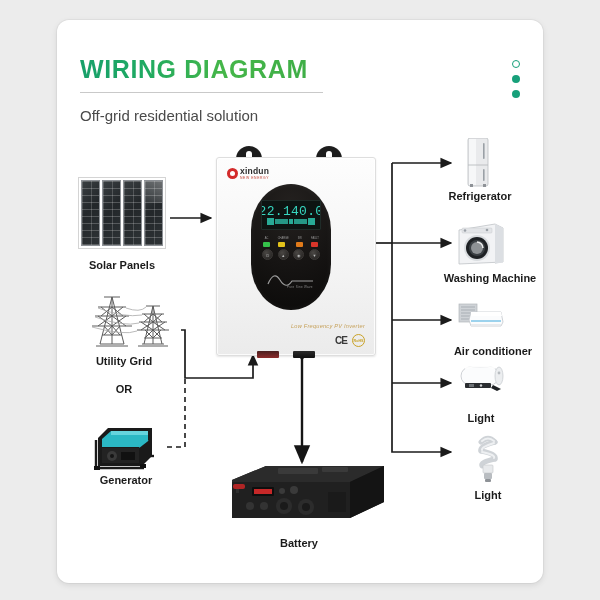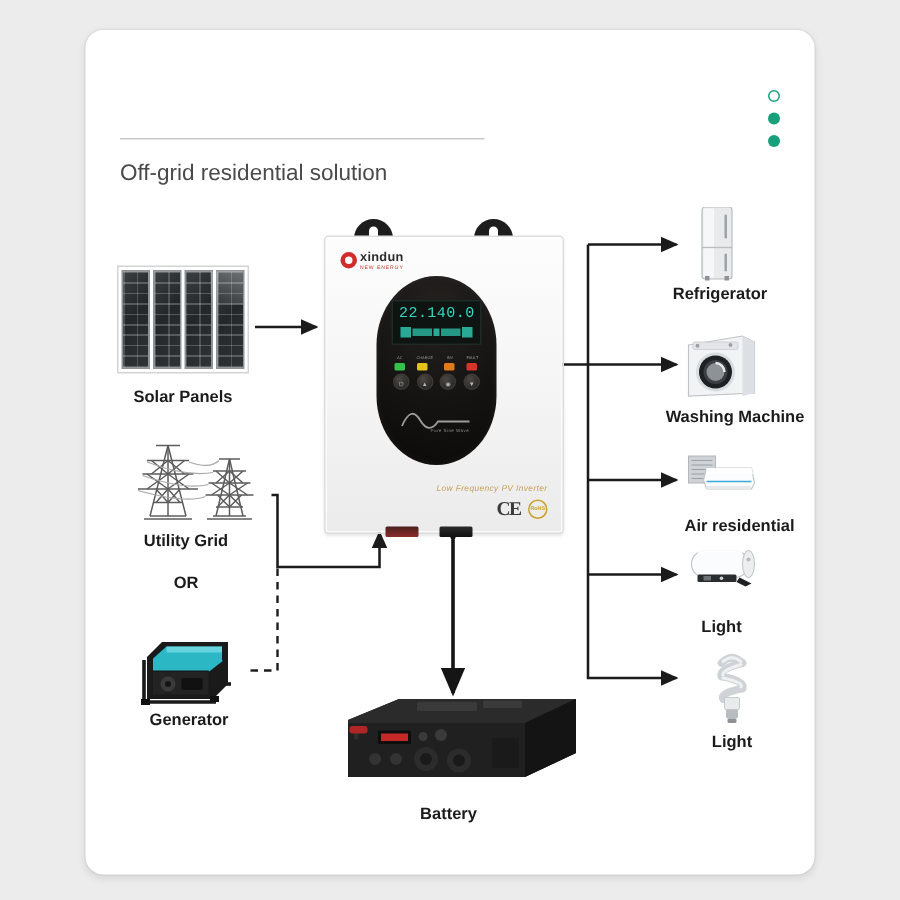--- a/index.html
+++ b/index.html
@@ -91,22 +91,22 @@
     background:radial-gradient(110% 85% at 50% 18%,#24211f 0%,#161413 55%,#0c0b0a 100%);
     border-radius:40px/46px;
     box-shadow:inset 0 0 6px rgba(255,255,255,.06);
   }
   .lcd{
     position:absolute;left:10px;top:16px;width:60px;height:30px;
     background:#0d1412;border:1px solid #1f2b28;border-radius:1px;
     overflow:hidden;
   }
   .lcd .row1{position:absolute;top:3px;left:4px;right:4px;display:flex;
-        justify-content:space-between;font-family:"Liberation Mono",monospace;
-        font-size:10px;color:#37d6c0;letter-spacing:.3px;}
+        justify-content:center;font-family:"Liberation Mono",monospace;
+        font-size:13px;color:#37d6c0;letter-spacing:.3px;}
   .lcd .row2{position:absolute;top:14px;left:5px;right:5px;height:12px;
         display:flex;align-items:center;justify-content:space-between;}
   .lcd .blk{width:7px;height:7px;background:#2ec4ae;opacity:.85;}
   .lcd .blk.sm{width:4px;height:5px;}
   .lcd .bar{width:13px;height:5px;background:#2ec4ae;opacity:.75;}
 
   .leds{position:absolute;left:12px;top:54px;width:56px;display:flex;
         justify-content:space-between;}
   .led{width:7px;height:5px;border-radius:1px;}
   .led-cap{font-size:2.6px;color:#9a9a9a;text-align:center;margin-bottom:1px;line-height:1;}
@@ -115,21 +115,21 @@
   .btn{width:11px;height:11px;border-radius:50%;
        background:radial-gradient(circle at 35% 30%,#4a4744,#211f1e);
        border:.5px solid #3c3937;}
   .btn span{display:block;font-size:4px;color:#b9b9b9;text-align:center;line-height:11px;}
   .wave{position:absolute;left:16px;top:88px;width:48px;height:16px;}
   .wave-cap{position:absolute;left:36px;top:101px;font-size:3px;color:#8a8a8a;letter-spacing:.3px;}
 
   .inv-text{position:absolute;right:10px;bottom:26px;font-size:5.6px;color:#c6a15a;
        letter-spacing:.25px;font-style:italic;}
   .ce{position:absolute;right:10px;bottom:8px;display:flex;align-items:center;gap:5px;}
-  .ce-mark{font-size:13px;font-weight:bold;color:#3a3a3a;font-family:Liberation Serif, serif;letter-spacing:-1px;}
+  .ce-mark{font-size:10px;font-weight:bold;color:#3a3a3a;font-family:Liberation Sans, sans-serif;letter-spacing:-1px;}
   .rohs{width:13px;height:13px;border-radius:50%;border:1.4px solid #c9a227;
      display:flex;align-items:center;justify-content:center;
      font-size:3.6px;color:#c9a227;font-weight:bold;}
 
   .port{position:absolute;bottom:-3px;height:7px;border-radius:1px;}
   .port.red{left:40px;width:22px;background:linear-gradient(180deg,#4a2020,#8d2b2b);}
   .port.blk{left:76px;width:22px;background:linear-gradient(180deg,#2b2b2b,#111);}
 
   
   .batt{position:absolute;left:232px;top:462px;width:152px;height:66px;}
@@ -141,20 +141,21 @@
   .wires{position:absolute;left:0;top:0;width:600px;height:600px;pointer-events:none;}
 </style>
 </head>
 <body>
 
 <div id="stage">
   <div class="edge-l"></div>
   <div class="edge-r"></div>
   <div class="card"></div>
 
+  <div class="title">WIRING DIAGRAM</div>
   <div class="title-rule"></div>
   <div class="subtitle">Off-grid residential solution</div>
   <div class="dots">
     <div class="dot hollow"></div>
     <div class="dot solid"></div>
     <div class="dot solid"></div>
   </div>
 
   <svg class="wires" viewBox="0 0 600 600">
     <defs>
@@ -401,21 +402,21 @@
         <line x1="4" y1="13" x2="18" y2="13"></line>
           <line x1="4" y1="16" x2="18" y2="16"></line>
         <line x1="4" y1="19" x2="18" y2="19"></line>
       </g>
       <path d="M14 12 L44 12 L46 22 L44 26 L14 26 L12 20 Z" fill="#fbfcfd" stroke="#c3c7cb" stroke-width=".8"></path>
       <path d="M14 12 L44 12 L45 16 L14 16 Z" fill="#ffffff"></path>
       <line x1="14" y1="21" x2="44" y2="21" stroke="#3ea9dd" stroke-width="1"></line>
       <path d="M14 24 L44 24 L43 26 L14 26 Z" fill="#e7eaed"></path>
     </svg>
   </div>
-  <div class="lbl" style="left:493px;top:345px;">Air residential</div>
+  <div class="lbl" style="left:493px;top:345px;">Air conditioner</div>
 
   <div class="appl" style="left:457px;top:365px;">
     <svg width="48" height="32" viewBox="0 0 48 32">
       <rect x="4" y="2" width="38" height="18" rx="9" fill="#fbfcfd" stroke="#c3c7cb" stroke-width=".8"></rect>
       <ellipse cx="42" cy="11" rx="4" ry="9" fill="#eceef0" stroke="#c3c7cb" stroke-width=".7"></ellipse>
       <path d="M8 3 Q24 0 38 3" stroke="#ffffff" stroke-width="2" fill="none" opacity=".9"></path>
       <rect x="8" y="18" width="26" height="5" rx="1" fill="#2a2d30"></rect>
       <rect x="12" y="19" width="5" height="3" fill="#6c7175"></rect>
       <circle cx="24" cy="20.5" r="1.2" fill="#d0d3d6"></circle>
       <path d="M36 20 L44 24 L40 26 L34 23 Z" fill="#1d2023"></path>

